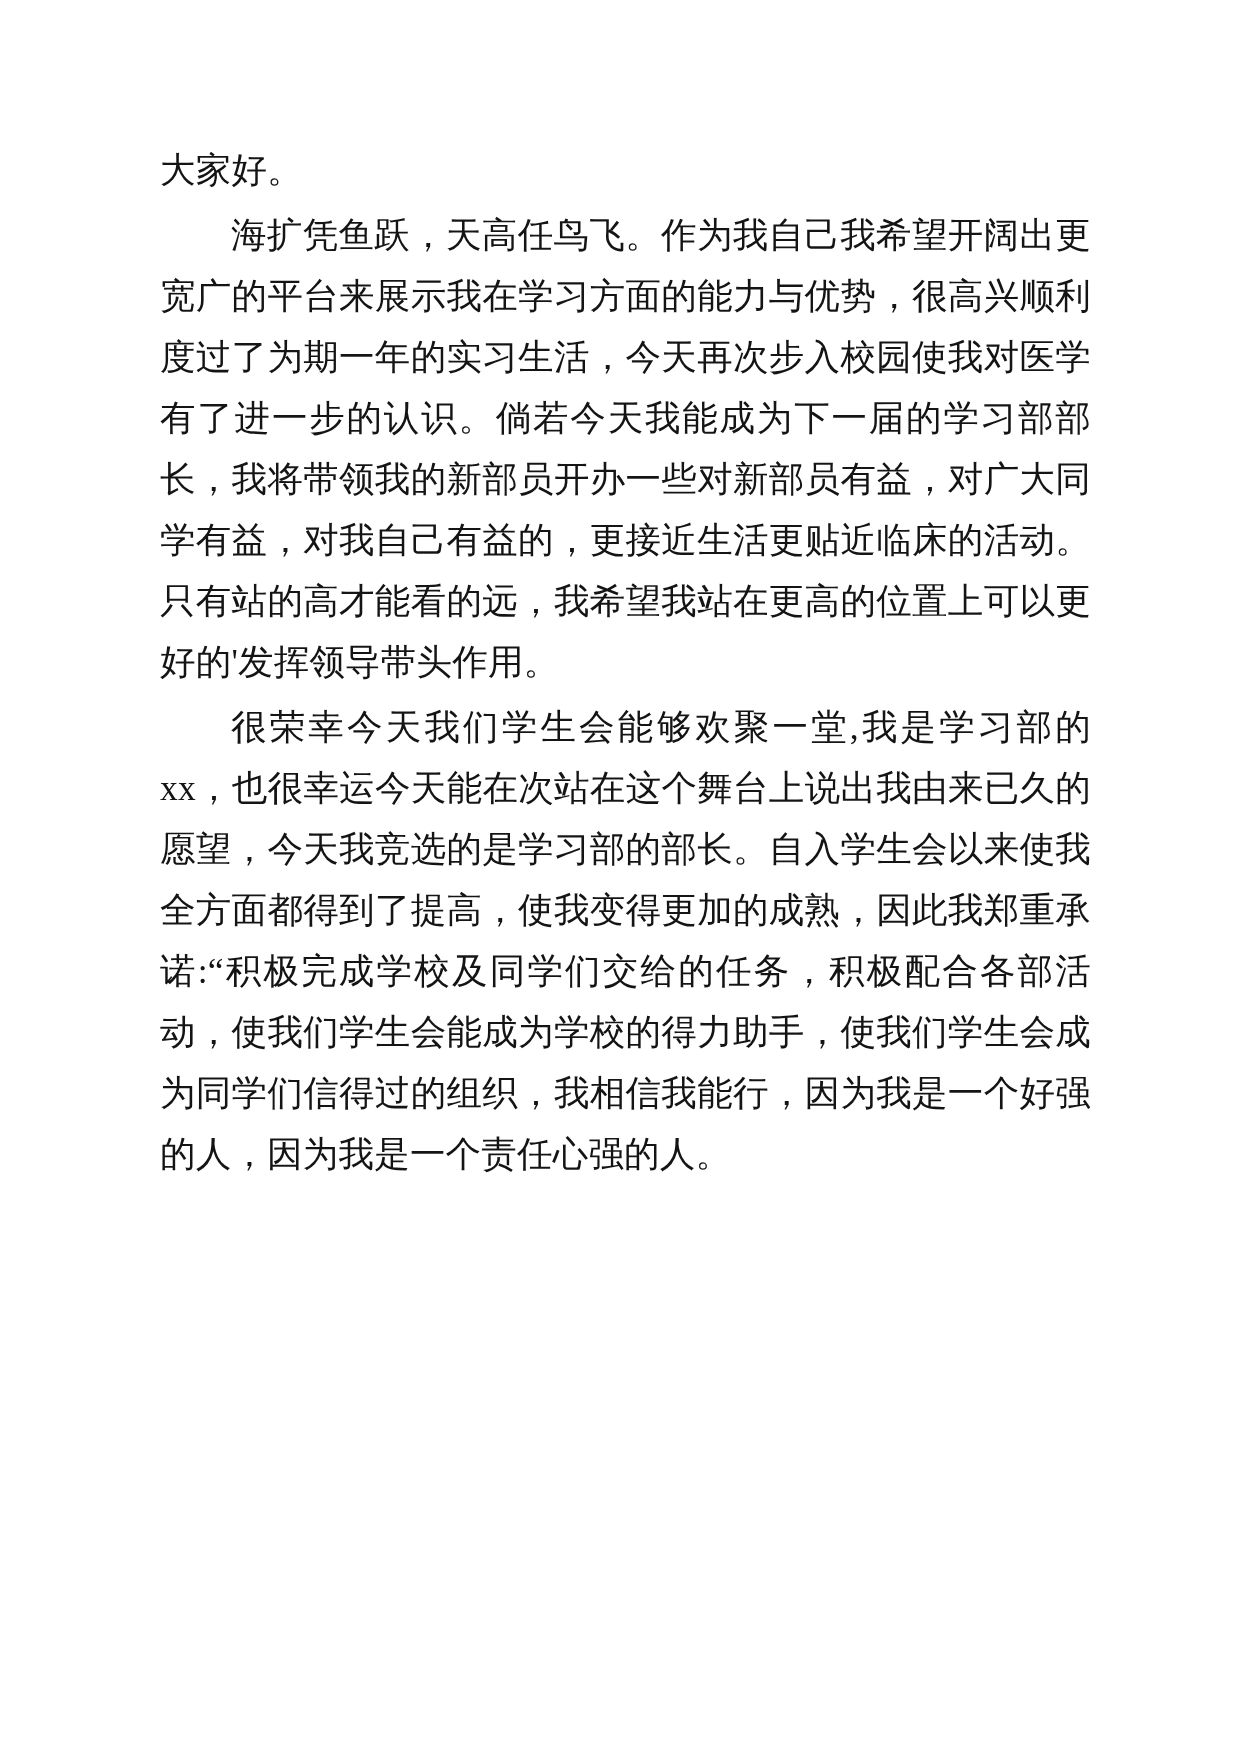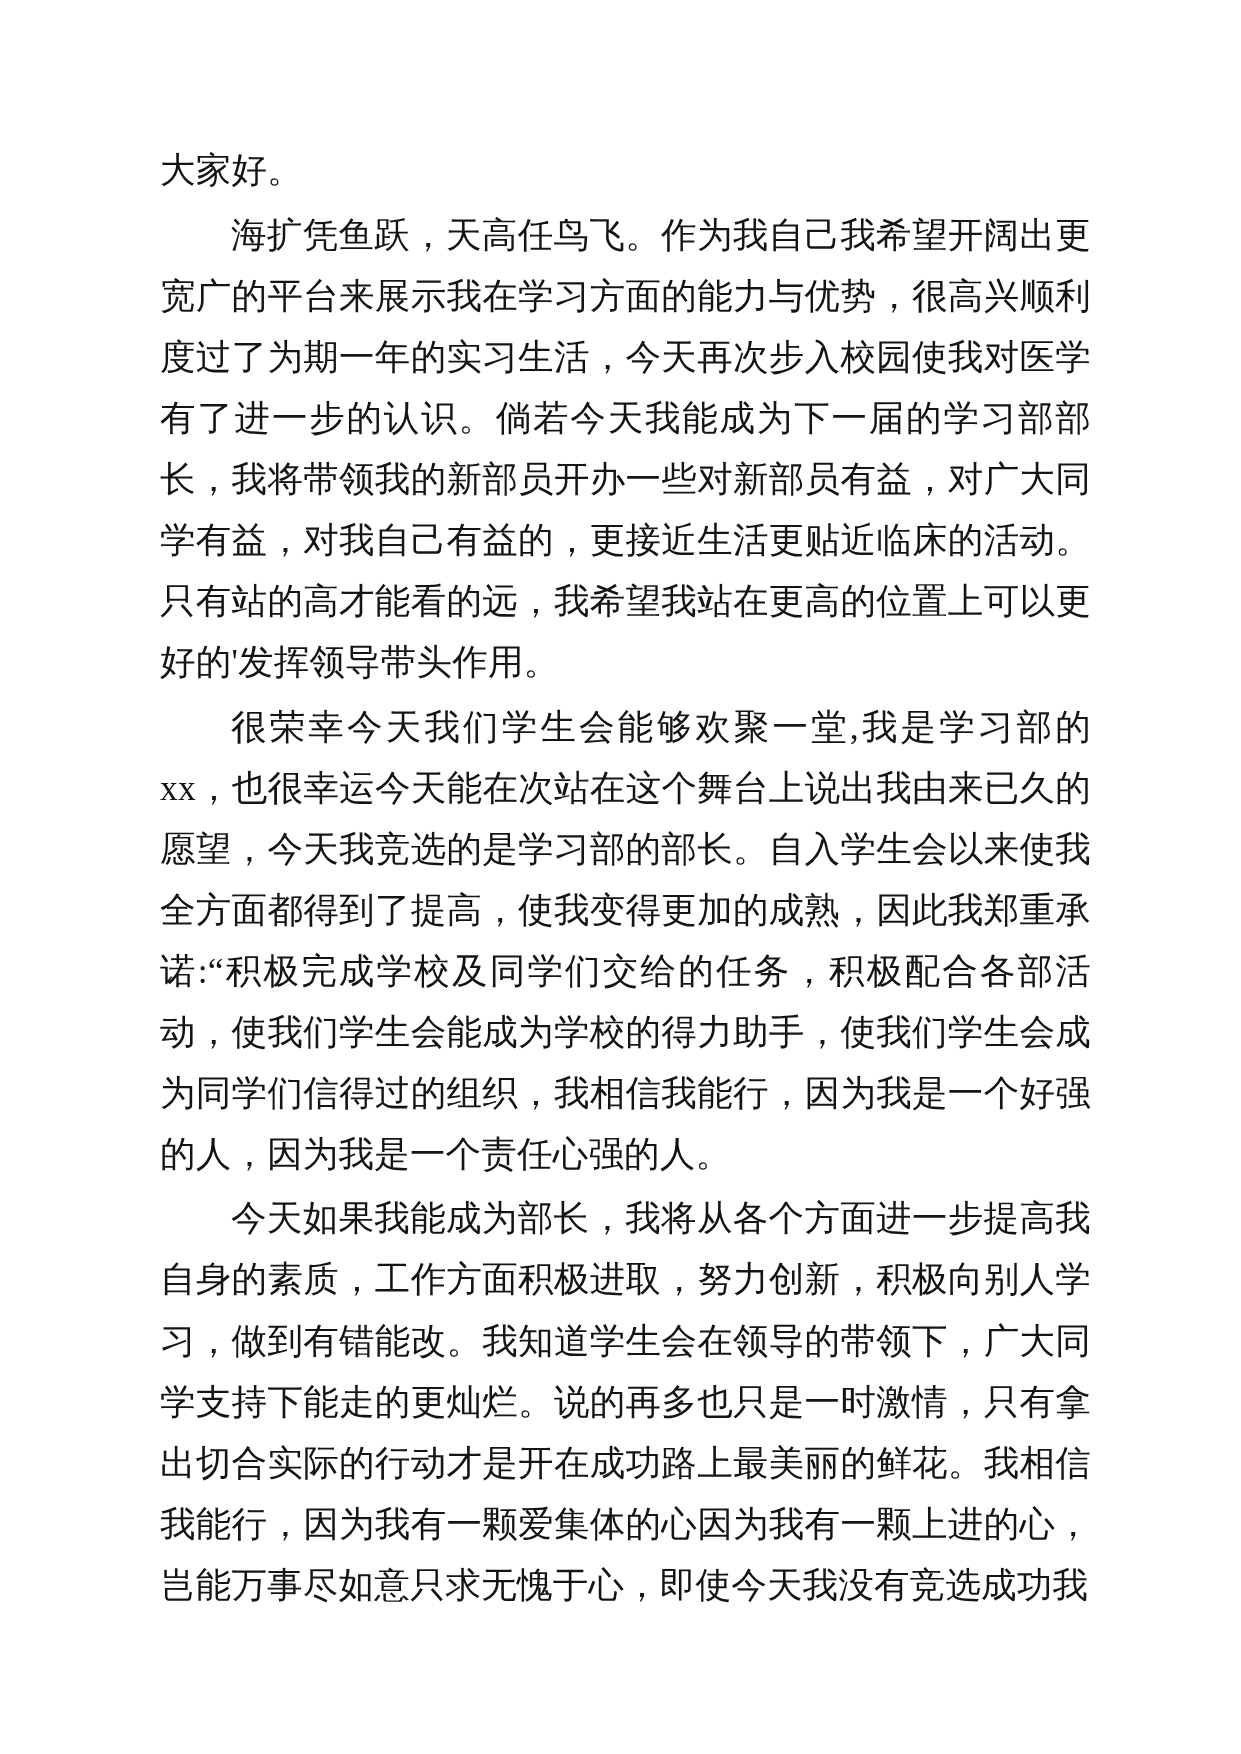--- a/index.html
+++ b/index.html
@@ -38,15 +38,14 @@
   }
 </style>
 </head>
 <body>
 
 <div class="page">
   <div class="doc-body">
     <p class="para no-indent">大家好。</p>
     <p class="para">海扩凭鱼跃，天高任鸟飞。作为我自己我希望开阔出更宽广的平台来展示我在学习方面的能力与优势，很高兴顺利度过了为期一年的实习生活，今天再次步入校园使我对医学有了进一步的认识。倘若今天我能成为下一届的学习部部长，我将带领我的新部员开办一些对新部员有益，对广大同学有益，对我自己有益的，更接近生活更贴近临床的活动。只有站的高才能看的远，我希望我站在更高的位置上可以更好的'发挥领导带头作用。</p>
     <p class="para">很荣幸今天我们学生会能够欢聚一堂,我是学习部的xx，也很幸运今天能在次站在这个舞台上说出我由来已久的愿望，今天我竞选的是学习部的部长。自入学生会以来使我全方面都得到了提高，使我变得更加的成熟，因此我郑重承诺:“积极完成学校及同学们交给的任务，积极配合各部活动，使我们学生会能成为学校的得力助手，使我们学生会成为同学们信得过的组织，我相信我能行，因为我是一个好强的人，因为我是一个责任心强的人。</p>
-    <p class="para">今天如果我能成为部长，我将从各个方面进一步提高我自身的素质，工作方面积极进取，努力创新，积极向别人学习，做到有错能改。我知道学生会在领导的带领下，广大同学支持下能走的更灿烂。说的再多也只是一时激情，只有拿出切合实际的行动才是开在成功路上最美丽的鲜花。我相信我能行，因为我有一颗爱集体的心因为我有一颗上进的心，岂能万事尽如意只求无愧于心，即使今天我没有竞选成功我</p>
   </div>
 </div>
 
 </body></html>

